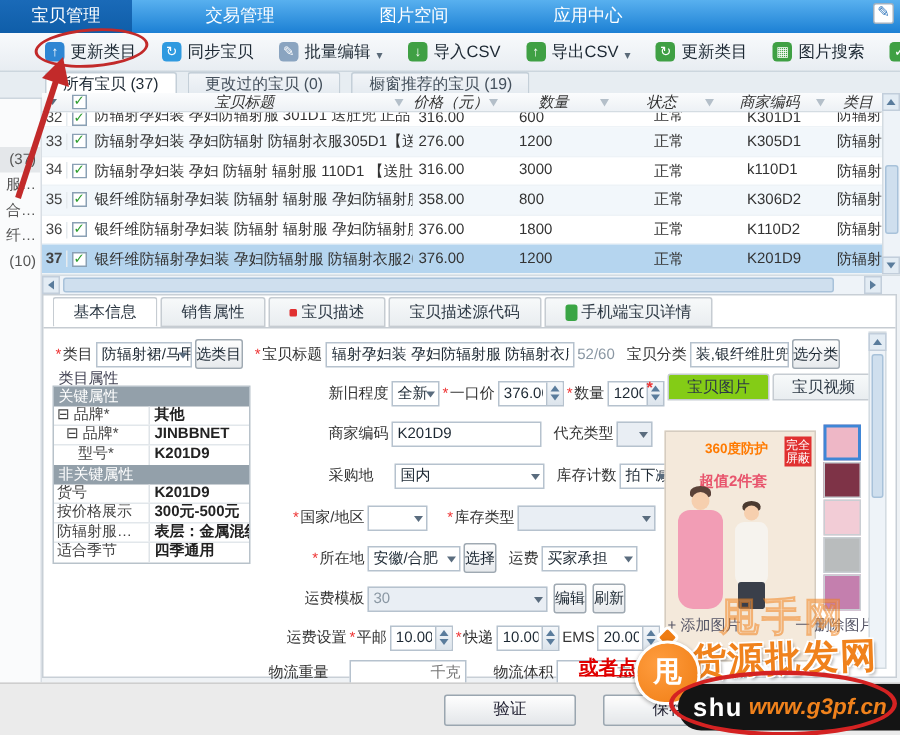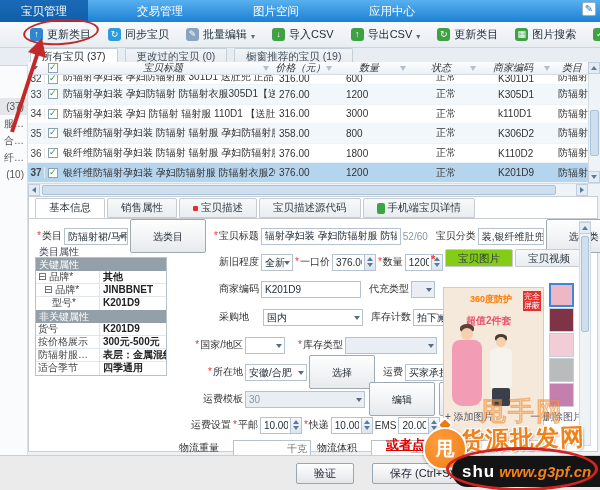--- a/index.html
+++ b/index.html
@@ -80,21 +80,21 @@
 .fl{color:#333;white-space:nowrap}
 .req::before{content:"*";color:#e33;margin-right:1px}
 .frow{position:absolute;display:flex;align-items:center;height:18px;font-size:10px;gap:2px;white-space:nowrap}
 .sb{position:relative;height:17px;line-height:15px;border:1px solid #b6c2ce;background:#fff;padding:0 13px 0 3px;font-size:10px;overflow:hidden;white-space:nowrap;color:#1c2833;flex:none}
 .sb .car{position:absolute;right:2px;top:6px;width:0;height:0;border:3.5px solid transparent;border-top:4.5px solid #5a6c7e}
 .sb.dis{background:#e9eef4;color:#8a97a3}
 .ti{height:17px;border:1px solid #b6c2ce;font-size:10px;padding:0 3px;color:#1c2833;font-family:inherit;background:#fff}
 .sp{position:relative;display:inline-flex;flex:none}
 .sp .ti{width:100%;padding-right:13px}
 .spb{position:absolute;right:1px;top:1px;bottom:1px;width:11px;background:linear-gradient(#f4f7fa,#dce4ec);border-left:1px solid #b6c2ce;display:flex;flex-direction:column;justify-content:center;align-items:center;gap:2px}
-.bs{height:34px;line-height:15px;padding:0 22px;background:linear-gradient(#fefefe,#e7eaed);border:1px solid #9fa9b2;border-radius:2px;font-size:10px;color:#1c2833;white-space:nowrap;flex:none;font-family:Liberation Sans, sans-serif}
+.bs{height:20px;line-height:15px;padding:0 0;background:linear-gradient(#fefefe,#e7eaed);border:1px solid #9fa9b2;border-radius:2px;font-size:10px;color:#1c2833;white-space:nowrap;flex:none;font-family:Liberation Sans, sans-serif}
 .counter{color:#8a97a3;font-size:10px}
 
 
 #props-legend{position:absolute;left:10px;top:48px;font-size:10px;color:#445}
 #propsgrid{position:absolute;left:6px;top:60px;width:132px;border:1px solid #b8c2ca;font-size:10px}
 .phead{height:13px;line-height:13px;background:#93a0aa;color:#fff;padding-left:3px}
 .prow{display:flex;height:13px;line-height:12px;border-bottom:1px solid #e2e7eb}
 .prow:last-child{border-bottom:none}
 .plabel{width:64px;border-right:1px solid #dfe4e8;color:#444;overflow:hidden;white-space:nowrap}
 .pvalue{flex:1;font-weight:bold;padding-left:3px;color:#222;overflow:hidden;white-space:nowrap}
@@ -118,21 +118,21 @@
 #thumbcol{position:absolute;left:520px;top:86px;width:27px}
 .thumb{width:25px;height:24px;border:1px solid #c9ced3;margin-bottom:1px}
 .thumb.selected{border:2px solid #3f86d6}
 #imglinks{position:absolute;left:416px;top:213px;right:14px;display:flex;justify-content:space-between;font-size:10px;color:#556}
 
 #dv{position:absolute;right:6px;top:24px;bottom:5px;width:12px;border:1px solid #d4dce2}
 
 
 #footer{position:absolute;left:0;top:455px;right:0;height:35px;background:#ebebeb;border-top:1px solid #cecece}
 #footer-buttons{position:absolute;left:296px;top:7px;display:flex;gap:18px}
-.fbtn{height:21px;line-height:19px;padding:0 17px;background:linear-gradient(#fefefe,#e3e6e9);border:1px solid #9aa6b0;border-radius:2px;font-size:11px;color:#223;font-family:inherit;white-space:nowrap}
+.fbtn{height:21px;line-height:19px;padding:0 32px;background:linear-gradient(#fefefe,#e3e6e9);border:1px solid #9aa6b0;border-radius:2px;font-size:11px;color:#223;font-family:inherit;white-space:nowrap}
 
 
 #ellipse1{position:absolute;left:23px;top:19px;width:76px;height:26px;border:2px solid #c22a2a;border-radius:50%;transform:rotate(-4deg);z-index:50}
 #arrow1{position:absolute;left:2px;top:36px;z-index:50}
 #rednote{position:absolute;left:386px;top:436px;color:#e00000;font-weight:bold;font-size:13px;text-decoration:underline;z-index:54;white-space:nowrap}
 #wm-ghost{position:absolute;left:480px;top:394px;font-size:26px;font-weight:normal;color:rgba(255,255,255,.18);-webkit-text-stroke:1.5px rgba(240,130,28,.55);letter-spacing:2px;z-index:55;white-space:nowrap}
 #wm-site{position:absolute;left:460px;top:423px;font-size:24px;font-weight:bold;color:#f0821c;letter-spacing:1px;transform:rotate(-2deg);z-index:56;white-space:nowrap;text-shadow:1px 1px 0 #fff,-1px -1px 0 #fff,1px -1px 0 #fff,-1px 1px 0 #fff,2px 2px 2px rgba(0,0,0,.25)}
 #wm-bag{position:absolute;left:423px;top:419px;width:46px;height:52px;z-index:57}
 .bagknot{position:absolute;left:16px;top:0;width:12px;height:12px;background:#ef7c12;border:2px solid #fff;border-radius:3px;transform:rotate(45deg)}
 .bagbody{position:absolute;left:0;top:8px;width:44px;height:43px;background:radial-gradient(circle at 35% 35%,#ff9d3f,#ef7c12);border:2px solid #fff;border-radius:50% 50% 46% 46%;box-shadow:0 1px 3px rgba(0,0,0,.35)}
@@ -528,21 +528,21 @@
           <span class="spb">
             <i class="tri up"></i>
             <i class="tri dn"></i>
           </span>
         </span>
     </div>
 
     <div class="frow" style="left:150px;top:242px">
       <span class="fl" style="width:52px;">物流重量</span>
       <input class="ti" style="width: 78px; text-align: right; color: rgb(154, 165, 176);" placeholder="千克">
-      <span class="fl" style="width:52px;margin-left:4px">物流体积</span>
+      <span class="fl" style="width:52px;text-align:right;margin-left:4px">物流体积</span>
       <input class="ti" style="width: 74px; text-align: right; color: rgb(154, 165, 176);" placeholder="立方米">
     </div>
 
     <span id="imgstar">*</span>
     <div id="imgtabs">
 
     <div class="itab active">
           <span>宝贝图片</span>
         </div>
         <div class="itab">

